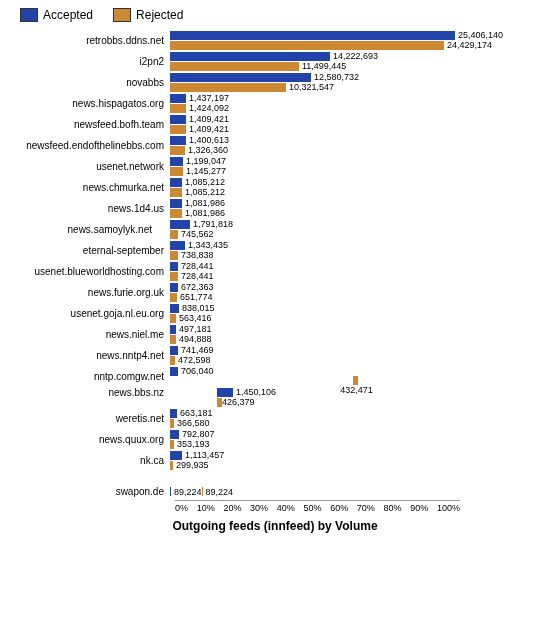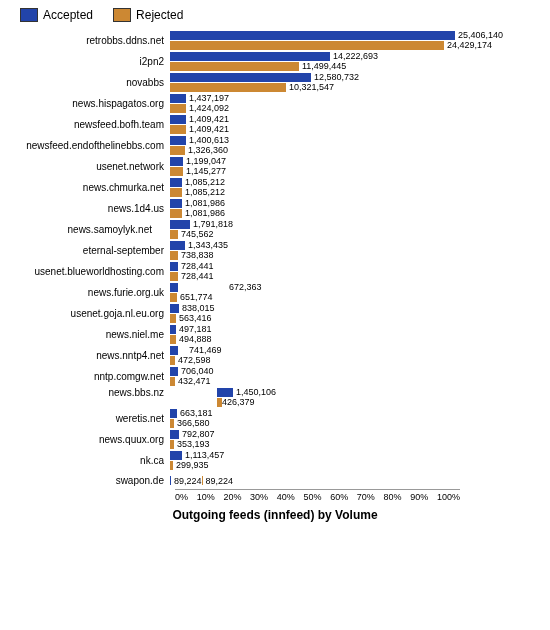--- a/index.html
+++ b/index.html
@@ -240,21 +240,21 @@
             </div>
             <div style="display: flex; align-items: center; height: 10px;">
               <div style="background: rgb(204, 136, 51); height: 9px; width: 8px; flex-shrink: 0;"></div>
               <span style="font-size: 9px; color: rgb(0, 0, 0); padding-left: 3px; white-space: nowrap;">728,441</span>
             </div>
           </div>
         </div>
         <div style="display: flex; align-items: center; position: relative; margin-bottom: 1px;">
           <div style="width: 160px; text-align: right; padding-right: 6px; font-size: 10px; color: rgb(0, 0, 0); flex-shrink: 0;">news.furie.org.uk</div>
           <div style="display: flex; flex-direction: column; position: relative; flex: 1 1 0%;">
-            <div style="display: flex; align-items: center; height: 10px; gap: 48px;">
+            <div style="display: flex; align-items: center; height: 10px;">
               <div style="background: rgb(34, 68, 170); height: 9px; width: 8px; flex-shrink: 0;"></div>
               <span style="font-size: 9px; color: rgb(0, 0, 0); padding-left: 3px; white-space: nowrap;">672,363</span>
             </div>
             <div style="display: flex; align-items: center; height: 10px;">
               <div style="background: rgb(204, 136, 51); height: 9px; width: 7px; flex-shrink: 0;"></div>
               <span style="font-size: 9px; color: rgb(0, 0, 0); padding-left: 3px; white-space: nowrap;">651,774</span>
             </div>
           </div>
         </div>
         <div style="display: flex; align-items: center; position: relative; margin-bottom: 1px;">
@@ -279,38 +279,38 @@
             </div>
             <div style="display: flex; align-items: center; height: 10px;">
               <div style="background: rgb(204, 136, 51); height: 9px; width: 6px; flex-shrink: 0;"></div>
               <span style="font-size: 9px; color: rgb(0, 0, 0); padding-left: 3px; white-space: nowrap;">494,888</span>
             </div>
           </div>
         </div>
         <div style="display: flex; align-items: center; position: relative; margin-bottom: 1px;">
           <div style="width: 160px; text-align: right; padding-right: 6px; font-size: 10px; color: rgb(0, 0, 0); flex-shrink: 0;">news.nntp4.net</div>
           <div style="display: flex; flex-direction: column; position: relative; flex: 1 1 0%;">
-            <div style="display: flex; align-items: center; height: 10px; gap: 8px;">
+            <div style="display: flex; align-items: center; height: 10px;">
               <div style="background: rgb(34, 68, 170); height: 9px; width: 8px; flex-shrink: 0;"></div>
               <span style="font-size: 9px; color: rgb(0, 0, 0); padding-left: 3px; white-space: nowrap;">741,469</span>
             </div>
             <div style="display: flex; align-items: center; height: 10px;">
               <div style="background: rgb(204, 136, 51); height: 9px; width: 5px; flex-shrink: 0;"></div>
               <span style="font-size: 9px; color: rgb(0, 0, 0); padding-left: 3px; white-space: nowrap;">472,598</span>
             </div>
           </div>
         </div>
         <div style="display: flex; align-items: center; position: relative; margin-bottom: 1px;">
           <div style="width: 160px; text-align: right; padding-right: 6px; font-size: 10px; color: rgb(0, 0, 0); flex-shrink: 0;">nntp.comgw.net</div>
           <div style="display: flex; flex-direction: column; position: relative; flex: 1 1 0%;">
             <div style="display: flex; align-items: center; height: 10px;">
               <div style="background: rgb(34, 68, 170); height: 9px; width: 8px; flex-shrink: 0;"></div>
               <span style="font-size: 9px; color: rgb(0, 0, 0); padding-left: 3px; white-space: nowrap;">706,040</span>
             </div>
-            <div style="display: flex; align-items: center; height: 10px;">
+            <div style="display: flex; align-items: center; height: 10px; flex-direction: column;">
               <div style="background: rgb(204, 136, 51); height: 9px; width: 5px; flex-shrink: 0;"></div>
               <span style="font-size: 9px; color: rgb(0, 0, 0); padding-left: 3px; white-space: nowrap;">432,471</span>
             </div>
           </div>
         </div>
         <div style="display: flex; align-items: flex-start; position: relative; margin-bottom: 1px; gap: 47px;">
           <div style="width: 160px; text-align: right; padding-right: 6px; font-size: 10px; color: rgb(0, 0, 0); flex-shrink: 0;">news.bbs.nz</div>
           <div style="display: flex; flex-direction: column; position: relative; flex: 1 1 0%;">
             <div style="display: flex; align-items: center; height: 10px;">
               <div style="background: rgb(34, 68, 170); height: 9px; width: 16px; flex-shrink: 0;"></div>
@@ -341,21 +341,21 @@
             <div style="display: flex; align-items: center; height: 10px;">
               <div style="background: rgb(34, 68, 170); height: 9px; width: 9px; flex-shrink: 0;"></div>
               <span style="font-size: 9px; color: rgb(0, 0, 0); padding-left: 3px; white-space: nowrap;">792,807</span>
             </div>
             <div style="display: flex; align-items: center; height: 10px;">
               <div style="background: rgb(204, 136, 51); height: 9px; width: 4px; flex-shrink: 0;"></div>
               <span style="font-size: 9px; color: rgb(0, 0, 0); padding-left: 3px; white-space: nowrap;">353,193</span>
             </div>
           </div>
         </div>
-        <div style="display: flex; align-items: center; position: relative; margin-bottom: 5px;">
+        <div style="display: flex; align-items: center; position: relative; margin-bottom: 16px;">
           <div style="width: 160px; text-align: right; padding-right: 6px; font-size: 10px; color: rgb(0, 0, 0); flex-shrink: 0;">nk.ca</div>
           <div style="display: flex; flex-direction: column; position: relative; flex: 1 1 0%;">
             <div style="display: flex; align-items: center; height: 10px;">
               <div style="background: rgb(34, 68, 170); height: 9px; width: 12px; flex-shrink: 0;"></div>
               <span style="font-size: 9px; color: rgb(0, 0, 0); padding-left: 3px; white-space: nowrap;">1,113,457</span>
             </div>
             <div style="display: flex; align-items: center; height: 10px;">
               <div style="background: rgb(204, 136, 51); height: 9px; width: 3px; flex-shrink: 0;"></div>
               <span style="font-size: 9px; color: rgb(0, 0, 0); padding-left: 3px; white-space: nowrap;">299,935</span>
             </div>

